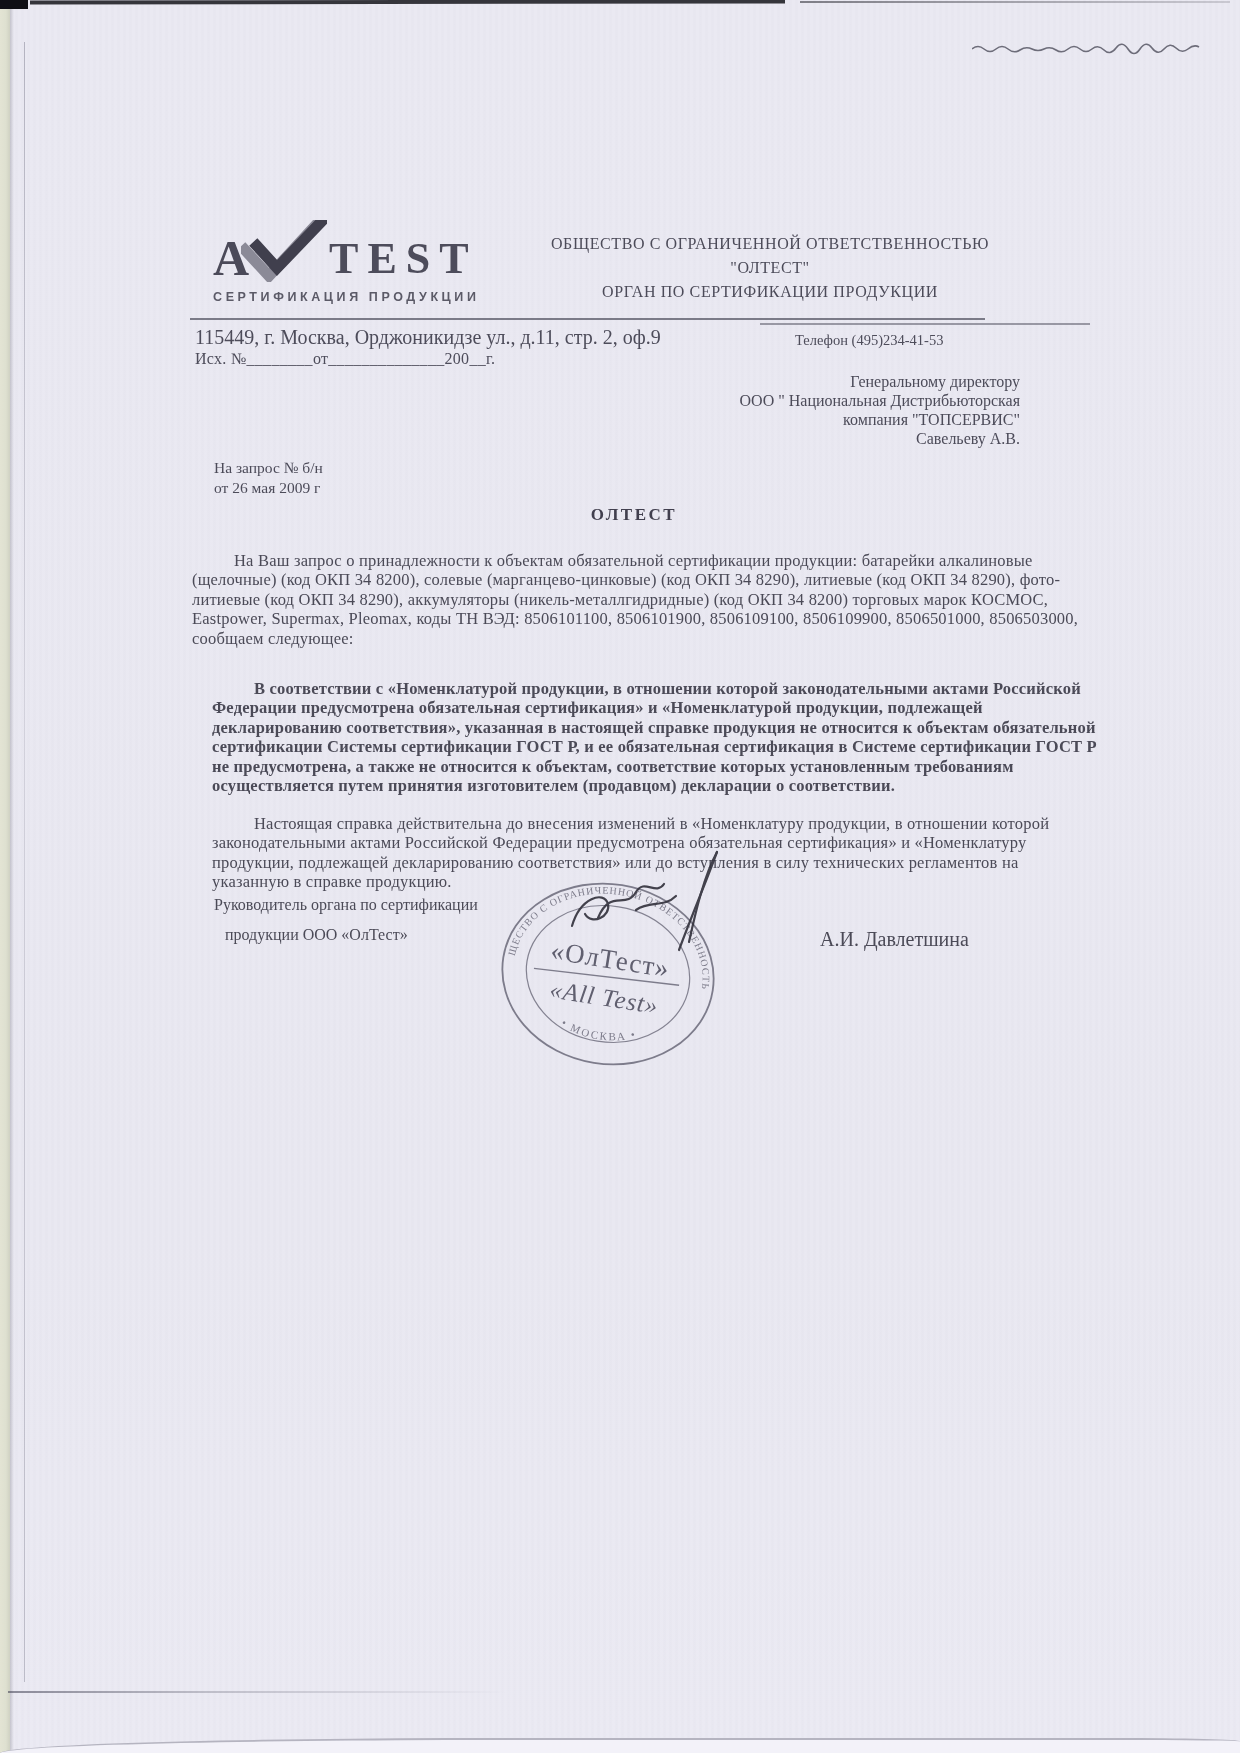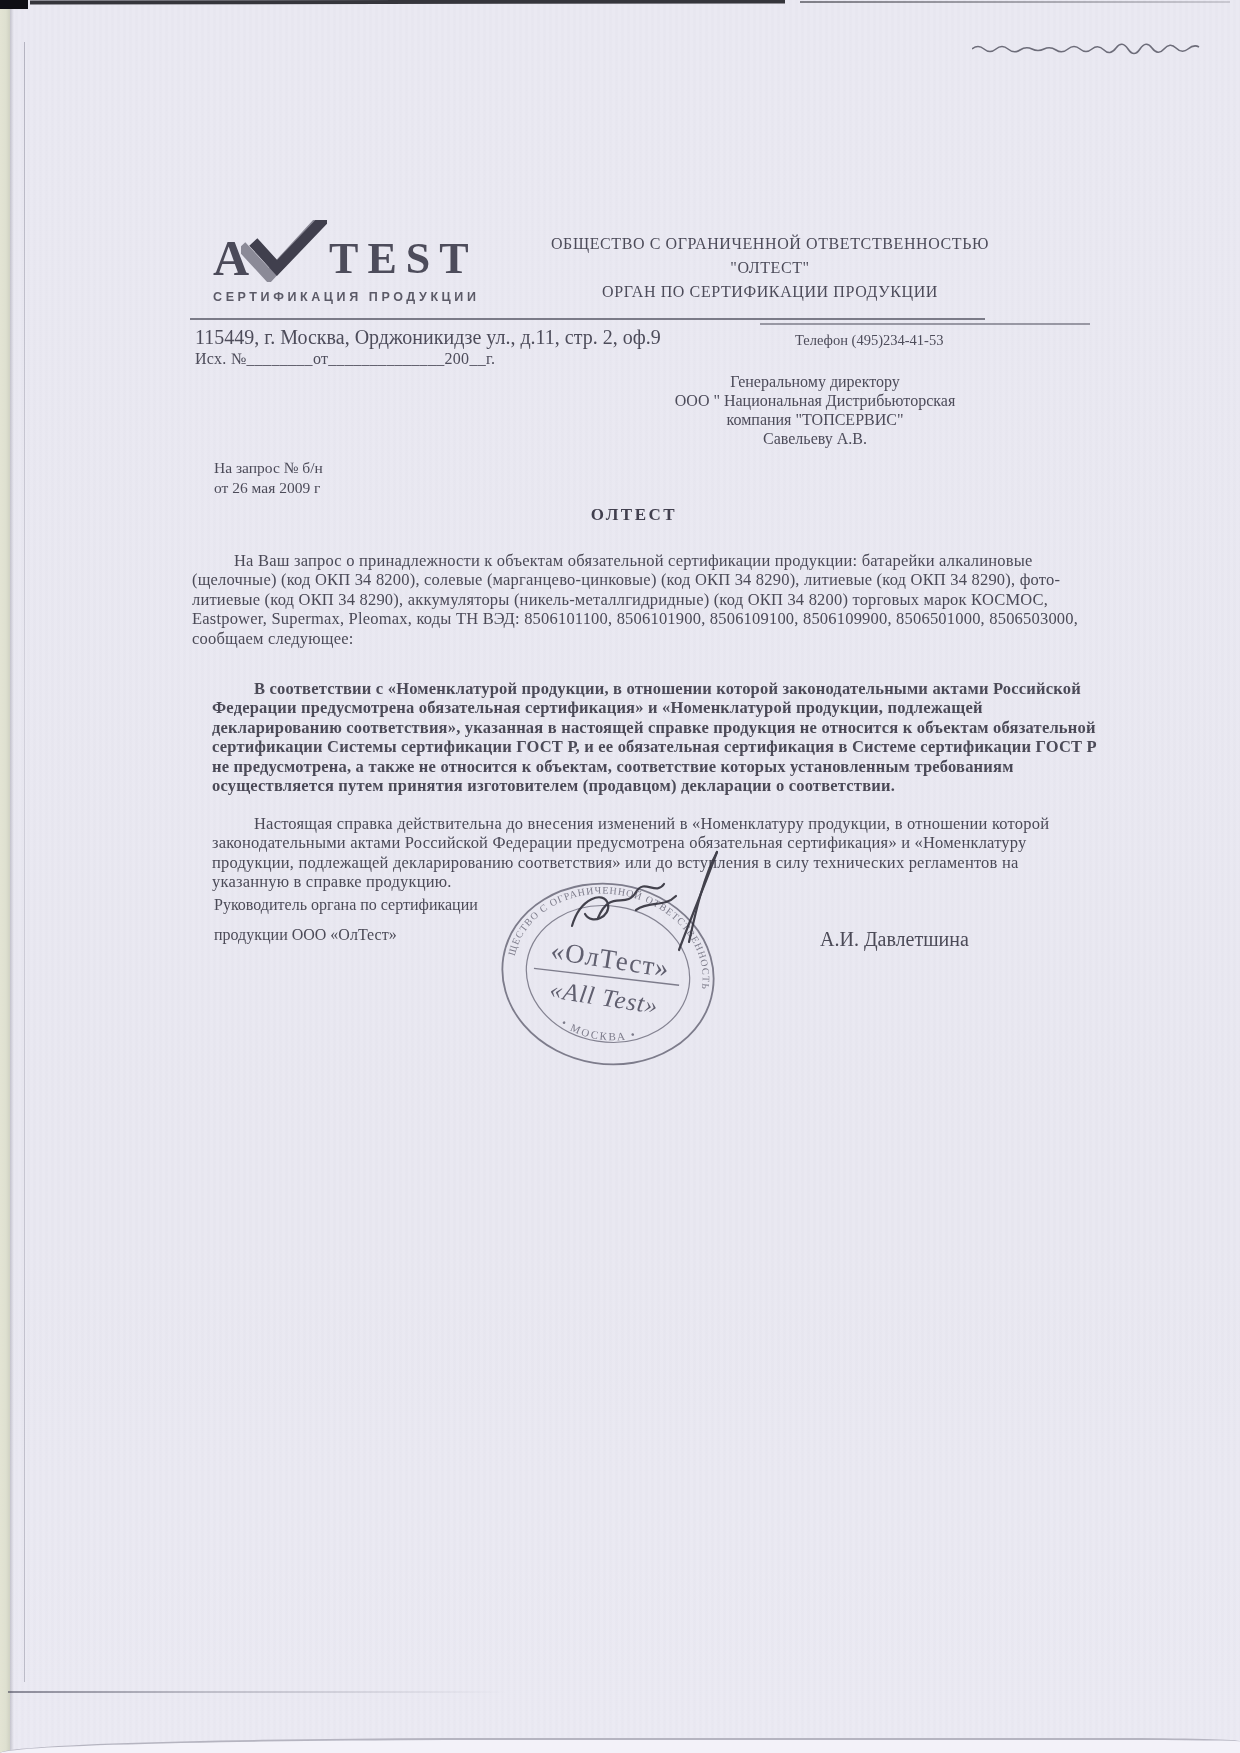--- a/index.html
+++ b/index.html
@@ -46,35 +46,35 @@
   .org-block{position:absolute;left:470px;top:232px;width:600px;text-align:center;
     font-size:16px;line-height:24px;letter-spacing:.6px;color:#4c4b59;}
   
   .rule-main{position:absolute;left:190px;top:318px;width:795px;height:2px;
     background:rgba(85,85,100,.75);box-shadow:0 -3px 0 -1px rgba(85,85,100,.25);}
   .rule-right{position:absolute;left:760px;top:323px;width:330px;height:2px;
     background:rgba(85,85,100,.55);}
   .address{position:absolute;left:195px;top:326px;font-size:20px;color:#4d4c5a;}
   .phone{position:absolute;left:795px;top:332px;font-size:14.5px;color:#4d4c5a;}
   .outgoing{position:absolute;left:195px;top:350px;font-size:16px;color:#4d4c5a;letter-spacing:.3px;}
-  .recipient{position:absolute;left:610px;top:372px;width:410px;text-align:center;
+  .recipient{position:absolute;left:610px;top:372px;width:410px;text-align:right;
     font-size:16px;line-height:19px;color:#4c4b59;}
   .request-ref{position:absolute;left:214px;top:446px;font-size:15.5px;line-height:20px;color:#4c4b59;margin-top:12px;}
   
   .doc-title{position:absolute;left:192px;top:505px;width:884px;text-align:center;
     font-size:17px;font-weight:bold;letter-spacing:2.5px;color:#413f4e;}
   .para{position:absolute;font-size:16.5px;line-height:19.5px;color:#4b4a57;
     letter-spacing:.2px;text-align:left;}
   .para .indent{display:inline-block;width:42px;}
   .p1{left:192px;top:534px;width:888px;}
   .p2{left:212px;top:662px;width:888px;font-weight:bold;}
   .p3{left:212px;top:797px;width:884px;}
   
   .sig-role1{position:absolute;left:214px;top:896px;font-size:16px;color:#4b4a57;}
-  .sig-role2{position:absolute;left:214px;top:926px;font-size:16px;color:#4b4a57;}
+  .sig-role2{position:absolute;left:225px;top:926px;font-size:16px;color:#4b4a57;}
   .sig-name{position:absolute;left:820px;top:928px;font-size:20px;color:#4b4a57;}
   .stamp-svg{position:absolute;left:480px;top:868px;overflow:visible;}
   .stamp-svg text{font-family:"Liberation Serif",serif;}
 </style>
 </head>
 <body>
 
 <div class="page">
 
   <div class="left-strip"></div>

